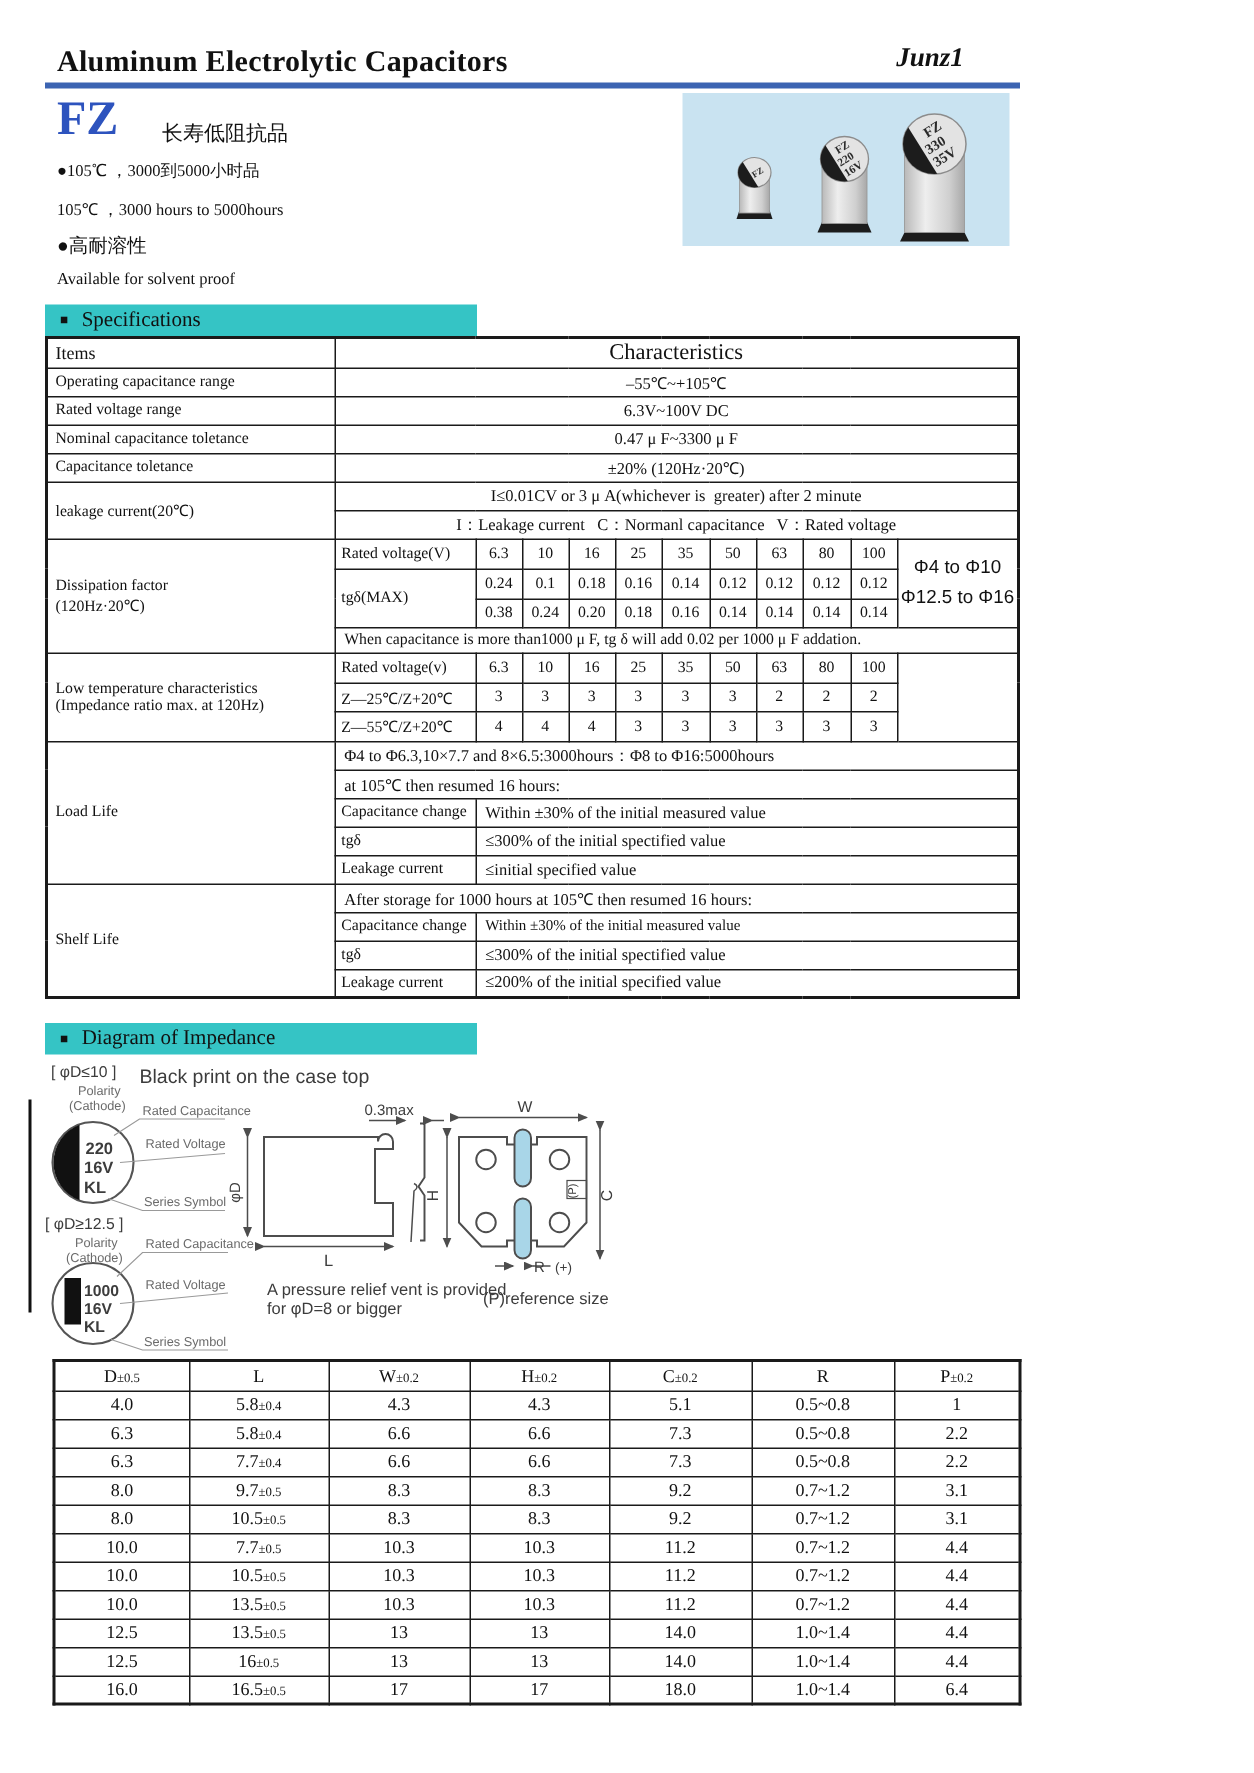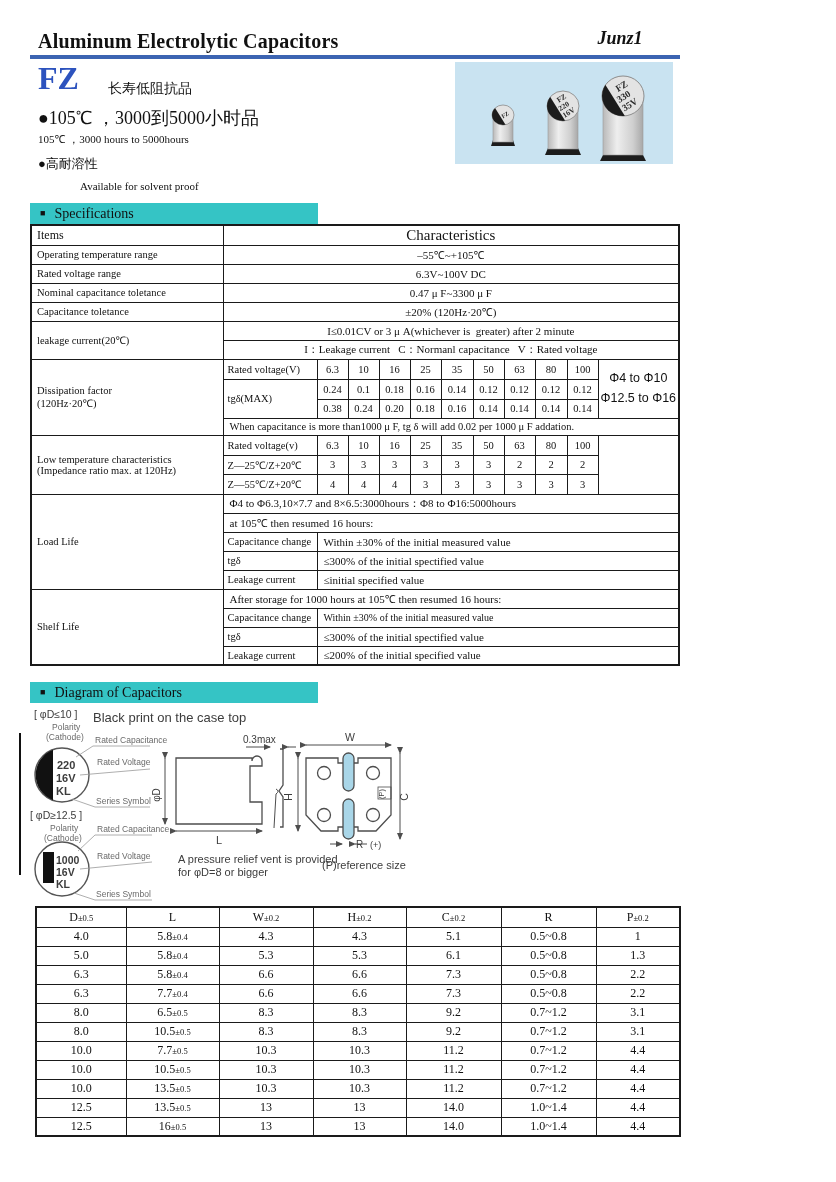--- a/index.html
+++ b/index.html
@@ -10,24 +10,24 @@
   body{background:#fff;font-family:"Liberation Serif",serif;color:#111;}
   #page{position:relative;width:836px;height:1182px;background:#fff;overflow:hidden;}
 
   
   .title{position:absolute;left:38px;top:30px;font-size:20px;font-weight:bold;letter-spacing:.2px;}
   .brand{position:absolute;left:560px;top:28px;width:120px;text-align:center;font-size:18px;font-style:italic;font-weight:bold;}
   .rule{position:absolute;left:30px;top:55px;width:650px;height:4px;background:var(--rule-blue);}
 
   .fz{position:absolute;left:38px;top:62px;font-size:32px;font-weight:bold;color:var(--fz-blue);line-height:1;}
   .fz-cn{position:absolute;left:108px;top:80px;font-size:14px;font-weight:normal;font-family:"Liberation Sans",sans-serif;}
-  .b-cn1{position:absolute;left:38px;top:106px;font-size:18px;}
+  .b-cn1{position:absolute;left:38px;top:106px;font-size:11px;}
   .b-en1{position:absolute;left:38px;top:131px;font-size:11px;}
   .b-cn2{position:absolute;left:38px;top:155px;font-size:13px;}
-  .b-en2{position:absolute;left:38px;top:180px;font-size:11px;margin-left:42px;}
+  .b-en2{position:absolute;left:38px;top:180px;font-size:11px;}
 
   .photo{position:absolute;left:455px;top:62px;width:218px;height:102px;background:var(--photo-bg);}
 
   
   .secbar{position:absolute;left:30px;width:288px;height:21px;background:var(--teal);
           display:flex;align-items:center;padding-left:10px;font-size:14px;}
   .secbar .sq{font-size:9px;margin-right:9px;line-height:1;}
   #sec-spec{top:203px;} #sec-dim{top:682px;}
 
   
@@ -156,21 +156,21 @@
         <col style="width:32px">
         <col style="width:31px">
       <col style="width:81px">
     </colgroup>
     <tbody>
         <tr class="h20">
       <td class="items-h">Items</td>
       <td class="char-h" colspan="11">Characteristics</td>
     </tr>
     <tr class="h19">
-      <td class="lbl">Operating temperature range</td>
+      <td class="lbl">Operating capacitance range</td>
       <td colspan="11">–55℃~+105℃</td>
     </tr>
     <tr class="h19">
       <td class="lbl">Rated voltage range</td>
       <td colspan="11">6.3V~100V DC</td>
     </tr>
     <tr class="h19">
       <td class="lbl">Nominal capacitance toletance</td>
       <td colspan="11">0.47 μ F~3300 μ F</td>
     </tr>
@@ -305,21 +305,21 @@
     </tr>
     <tr class="h19">
       <td class="sub-lbl">Leakage current</td>
       <td colspan="10" class="left">≤200% of the initial specified value</td>
     </tr>
   </tbody>
     </table>
 
   <div class="secbar" id="sec-dim">
     <span class="sq">■</span>
-    <span>Diagram of Capacitors</span>
+    <span>Diagram of Impedance</span>
   </div>
 
   <svg id="diagram" width="430" height="200" viewBox="0 0 430 200">
     <defs>
       <marker id="arr" markerWidth="8" markerHeight="8" refX="6" refY="3" orient="auto">
         <path d="M0,0 L7,3 L0,6 Z" fill="#4d4d4d"></path>
       </marker>
     </defs>
 
     <line x1="20" y1="30" x2="20" y2="172" stroke="#111" stroke-width="2"></line>
@@ -425,49 +425,40 @@
         <tr>
           <td>4.0</td>
           <td><span>5.8</span><span class="sub">±0.4</span></td>
           <td>4.3</td>
           <td>4.3</td>
           <td>5.1</td>
           <td>0.5~0.8</td>
           <td>1</td>
         </tr>
         <tr>
-          <td>5.0</td>
-          <td><span>5.8</span><span class="sub">±0.4</span></td>
-          <td>5.3</td>
-          <td>5.3</td>
-          <td>6.1</td>
-          <td>0.5~0.8</td>
-          <td>1.3</td>
-        </tr>
-        <tr>
           <td>6.3</td>
           <td><span>5.8</span><span class="sub">±0.4</span></td>
           <td>6.6</td>
           <td>6.6</td>
           <td>7.3</td>
           <td>0.5~0.8</td>
           <td>2.2</td>
         </tr>
         <tr>
           <td>6.3</td>
           <td><span>7.7</span><span class="sub">±0.4</span></td>
           <td>6.6</td>
           <td>6.6</td>
           <td>7.3</td>
           <td>0.5~0.8</td>
           <td>2.2</td>
         </tr>
         <tr>
           <td>8.0</td>
-          <td><span>6.5</span><span class="sub">±0.5</span></td>
+          <td><span>9.7</span><span class="sub">±0.5</span></td>
           <td>8.3</td>
           <td>8.3</td>
           <td>9.2</td>
           <td>0.7~1.2</td>
           <td>3.1</td>
         </tr>
         <tr>
           <td>8.0</td>
           <td><span>10.5</span><span class="sub">±0.5</span></td>
           <td>8.3</td>
@@ -514,16 +505,25 @@
         </tr>
         <tr>
           <td>12.5</td>
           <td><span>16</span><span class="sub">±0.5</span></td>
           <td>13</td>
           <td>13</td>
           <td>14.0</td>
           <td>1.0~1.4</td>
           <td>4.4</td>
         </tr>
+        <tr>
+          <td>16.0</td>
+          <td><span>16.5</span><span class="sub">±0.5</span></td>
+          <td>17</td>
+          <td>17</td>
+          <td>18.0</td>
+          <td>1.0~1.4</td>
+          <td>6.4</td>
+        </tr>
       </tbody>
   </table>
 
 </div>
 
 </body></html>

